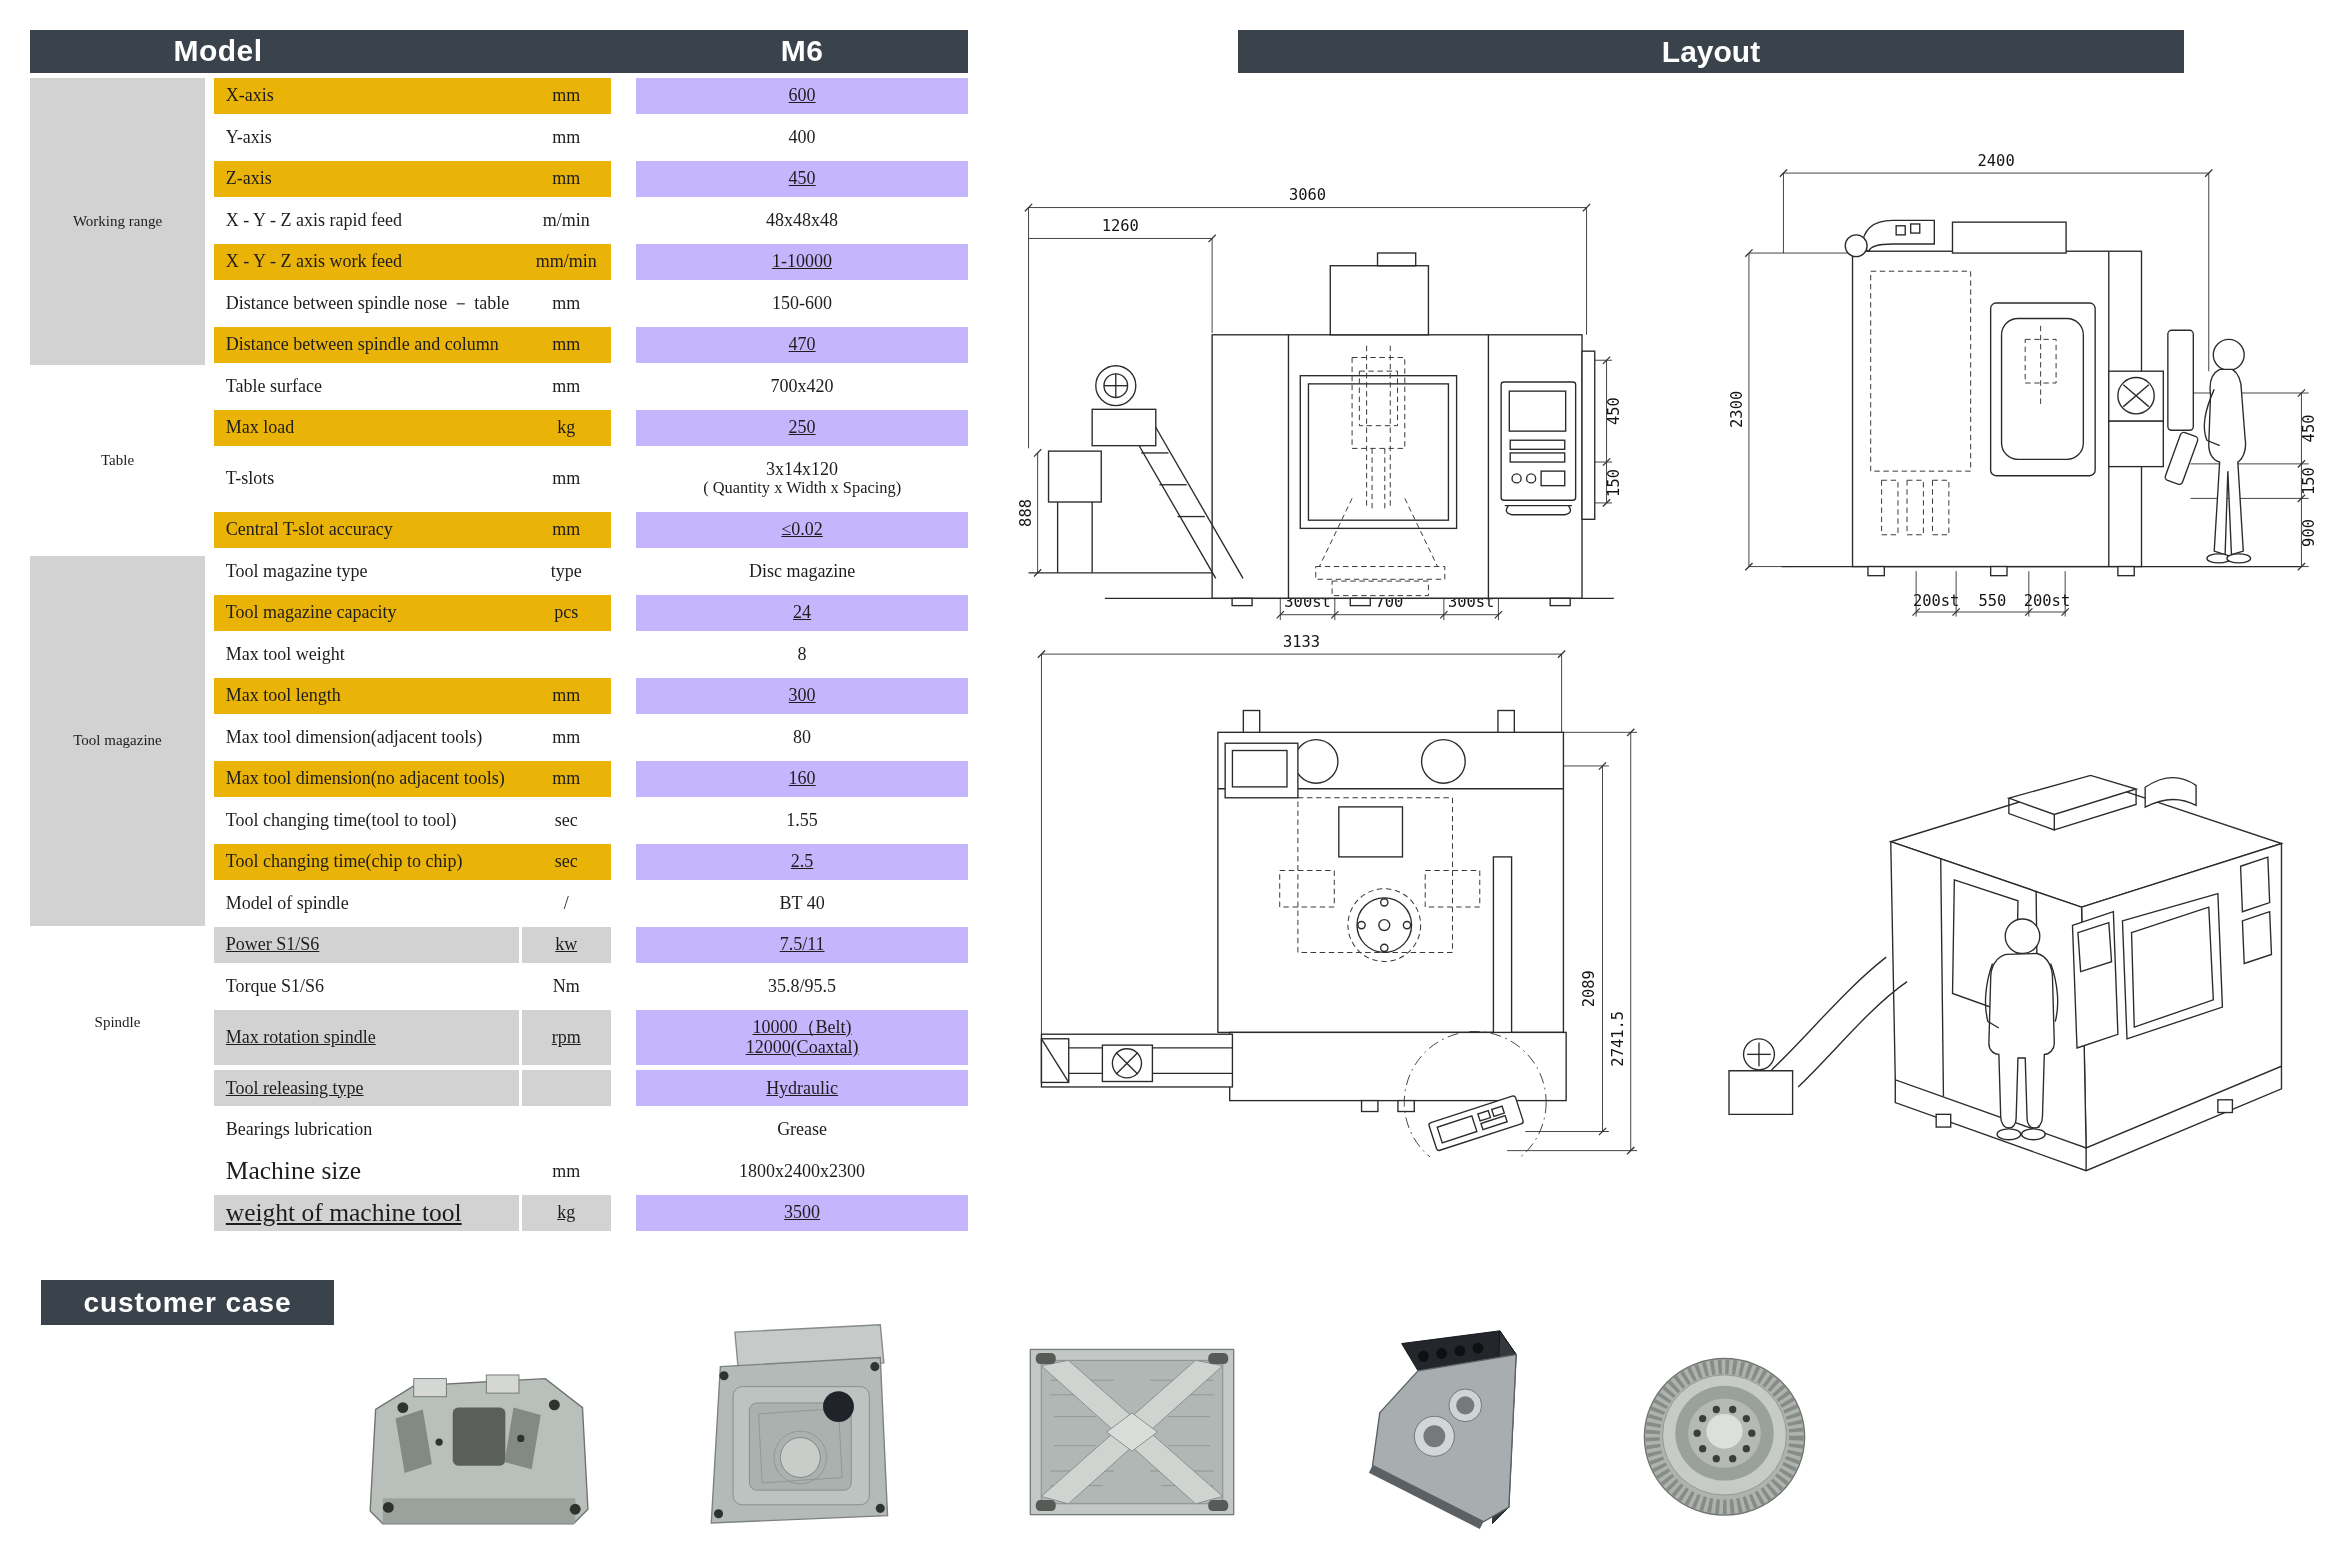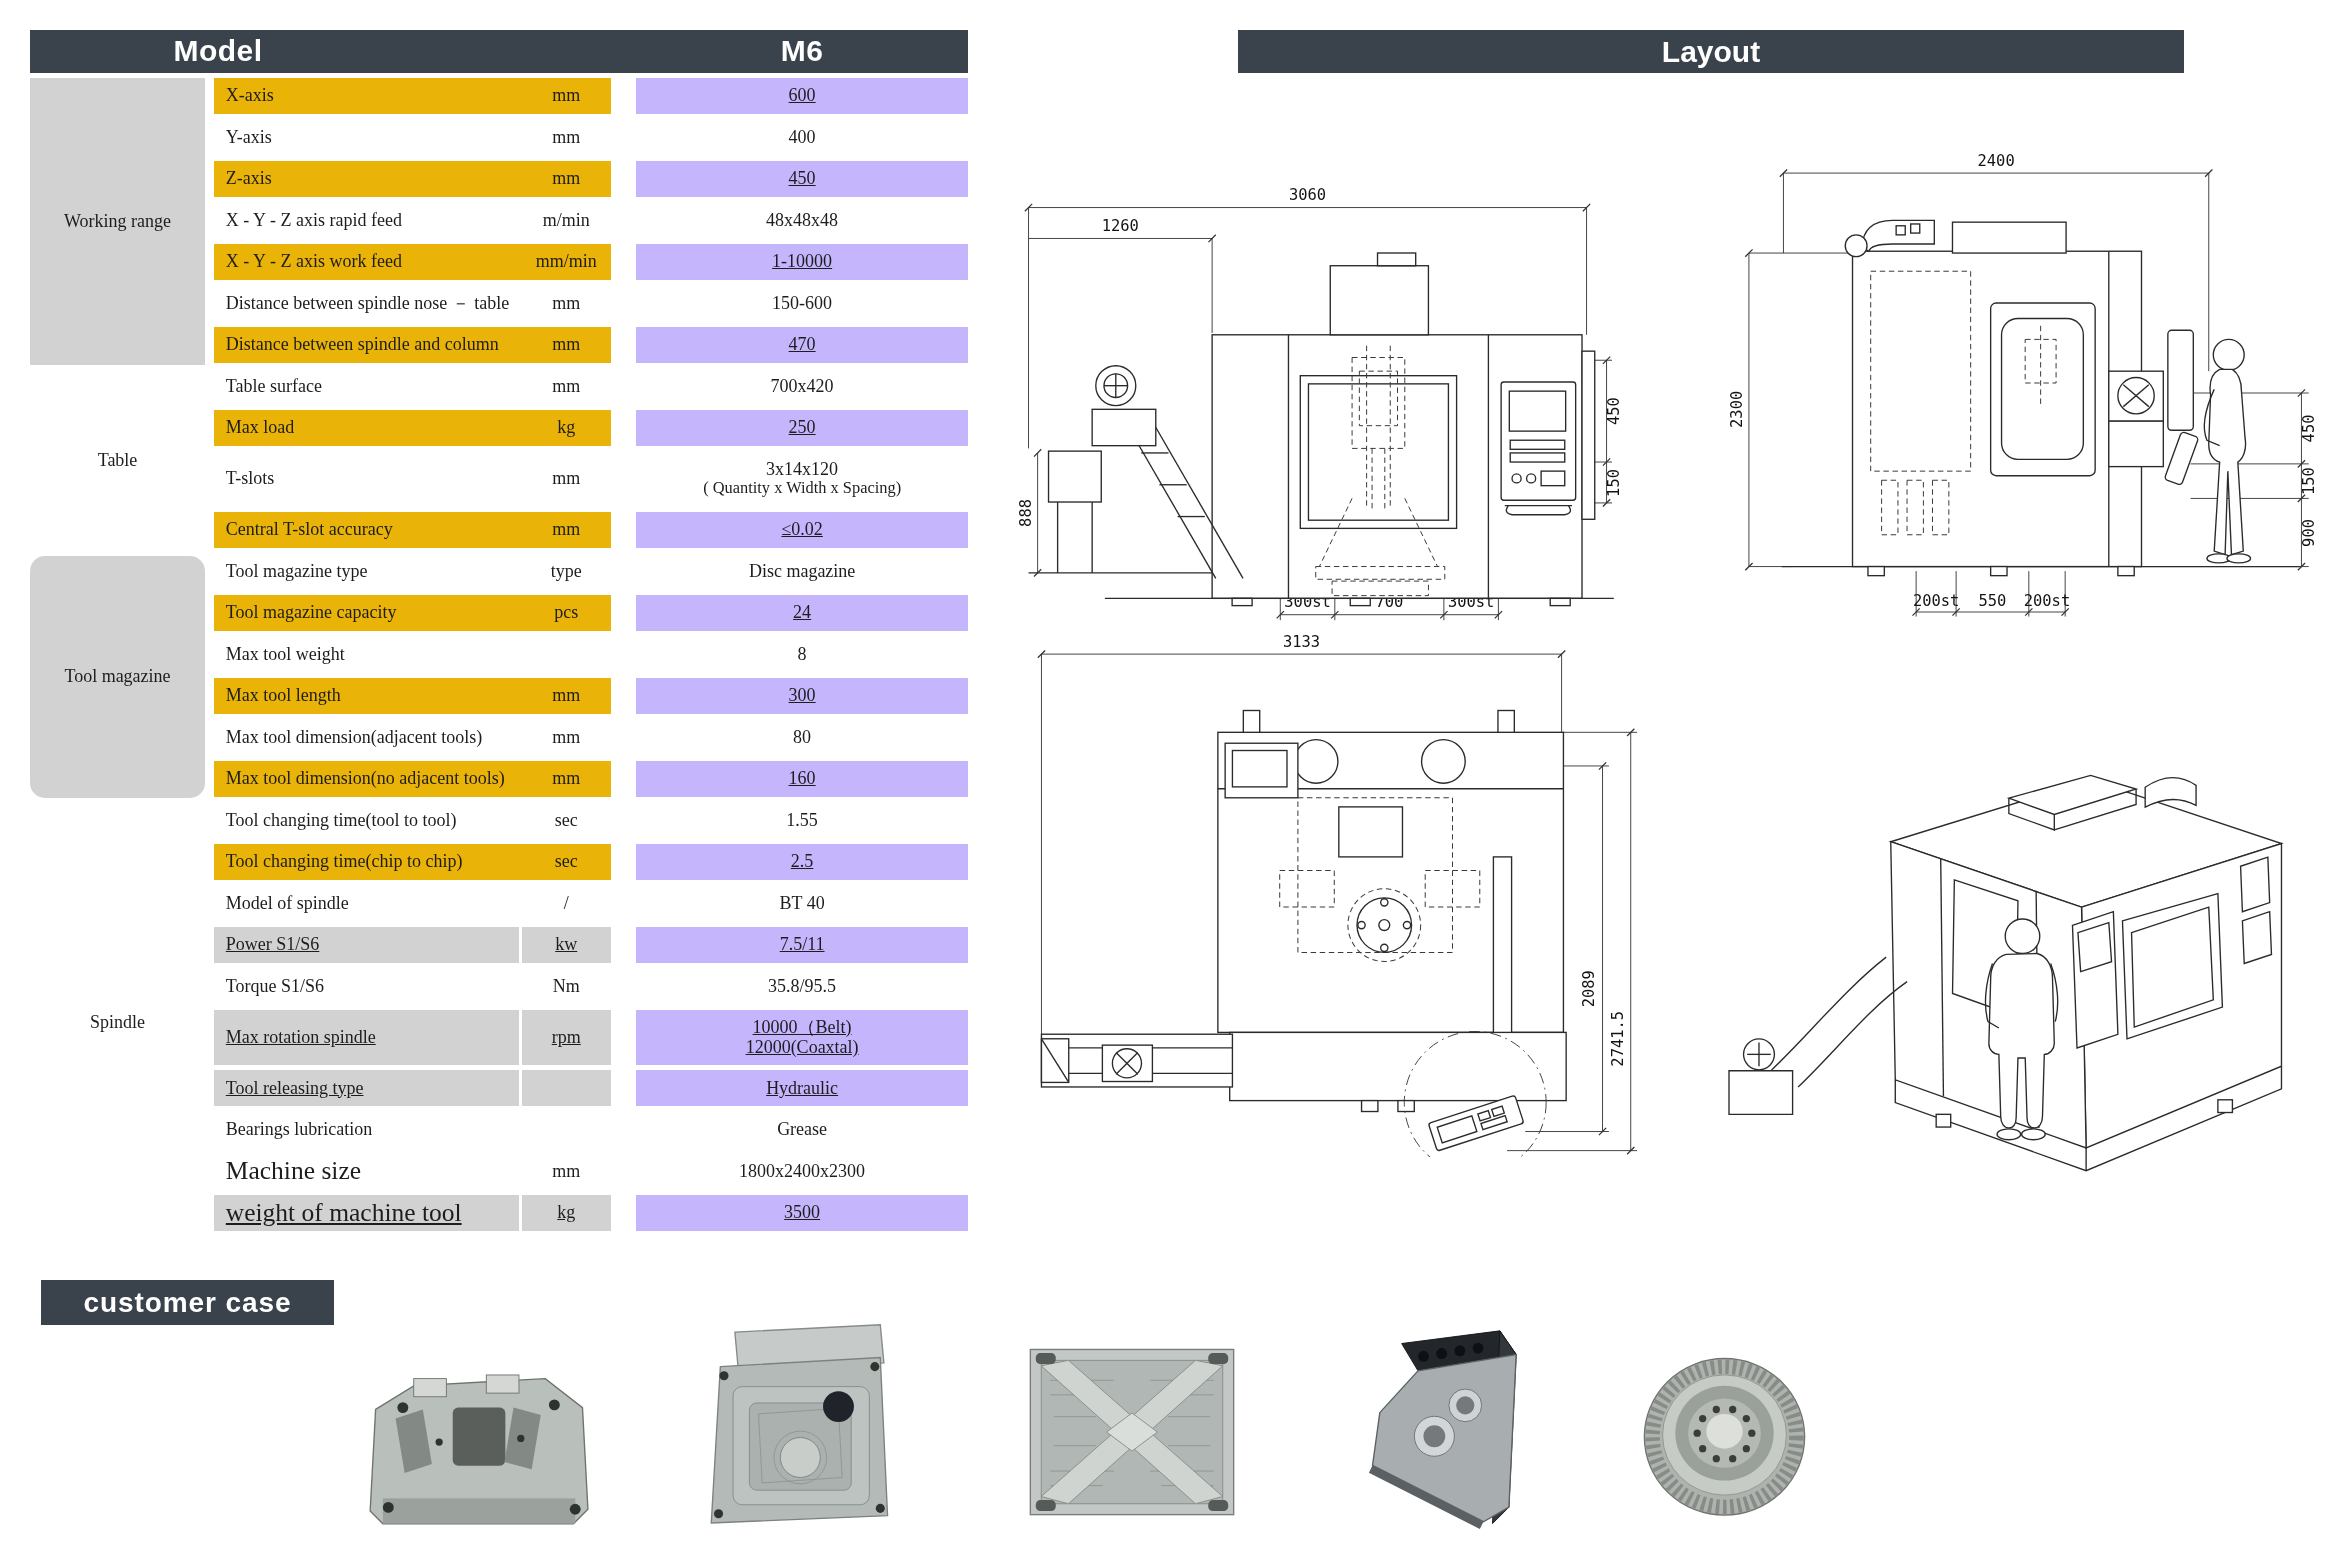--- a/index.html
+++ b/index.html
@@ -6,24 +6,24 @@
   body{width:2341px;height:1563px;position:relative;background:#ffffff;overflow:hidden;
        font-family:"Liberation Serif",serif;color:#1d1d1d;}
   
   .spec-table{position:absolute;left:30px;top:30px;width:938px;}
   .spec-header{height:43px;background:#3a424b;position:relative;margin-bottom:4.5px;}
   .spec-header .h{position:absolute;top:50%;transform:translate(-50%,-54%);color:#fff;
       font-family:"Liberation Sans",sans-serif;font-weight:bold;font-size:30px;letter-spacing:0.5px;white-space:nowrap;}
   .h-model{left:168px;margin-left:20px;} .h-m6{left:772px;text-align:right;}
   .spec-body{position:relative;padding-left:184px;}
   .cat{position:absolute;left:0;width:175px;display:flex;align-items:center;justify-content:center;
-       font-size:18px;text-align:center;}
+       font-size:15px;text-align:center;}
   .cat-1{top:0;height:287px;background:#d2d2d2;}
   .cat-2{top:293px;height:180px;}
-  .cat-3{top:478px;height:242px;background:#d2d2d2;border-radius:15px;}
+  .cat-3{top:478px;height:370px;background:#d2d2d2;}
   .cat-4{top:813px;height:264px;}
   .row{display:flex;height:36px;margin-bottom:5.5px;font-size:18px;}
   .row.tall{height:55px;}
   .lblu{width:397px;display:flex;align-items:stretch;}
   .lbox{flex:1;display:flex;align-items:center;padding-left:11.8px;}
   .ubox{width:89px;display:flex;align-items:center;justify-content:center;}
   .row.split .lblu{gap:3px;}
   .val{width:332px;margin-left:25.5px;display:flex;flex-direction:column;align-items:center;justify-content:center;line-height:1.12;text-align:center;}
   .row.g:not(.split) .lblu{background:#eab308;}
   .row.g.split .lbox,.row.g.split .ubox{background:#d2d2d2;text-decoration:underline;}

